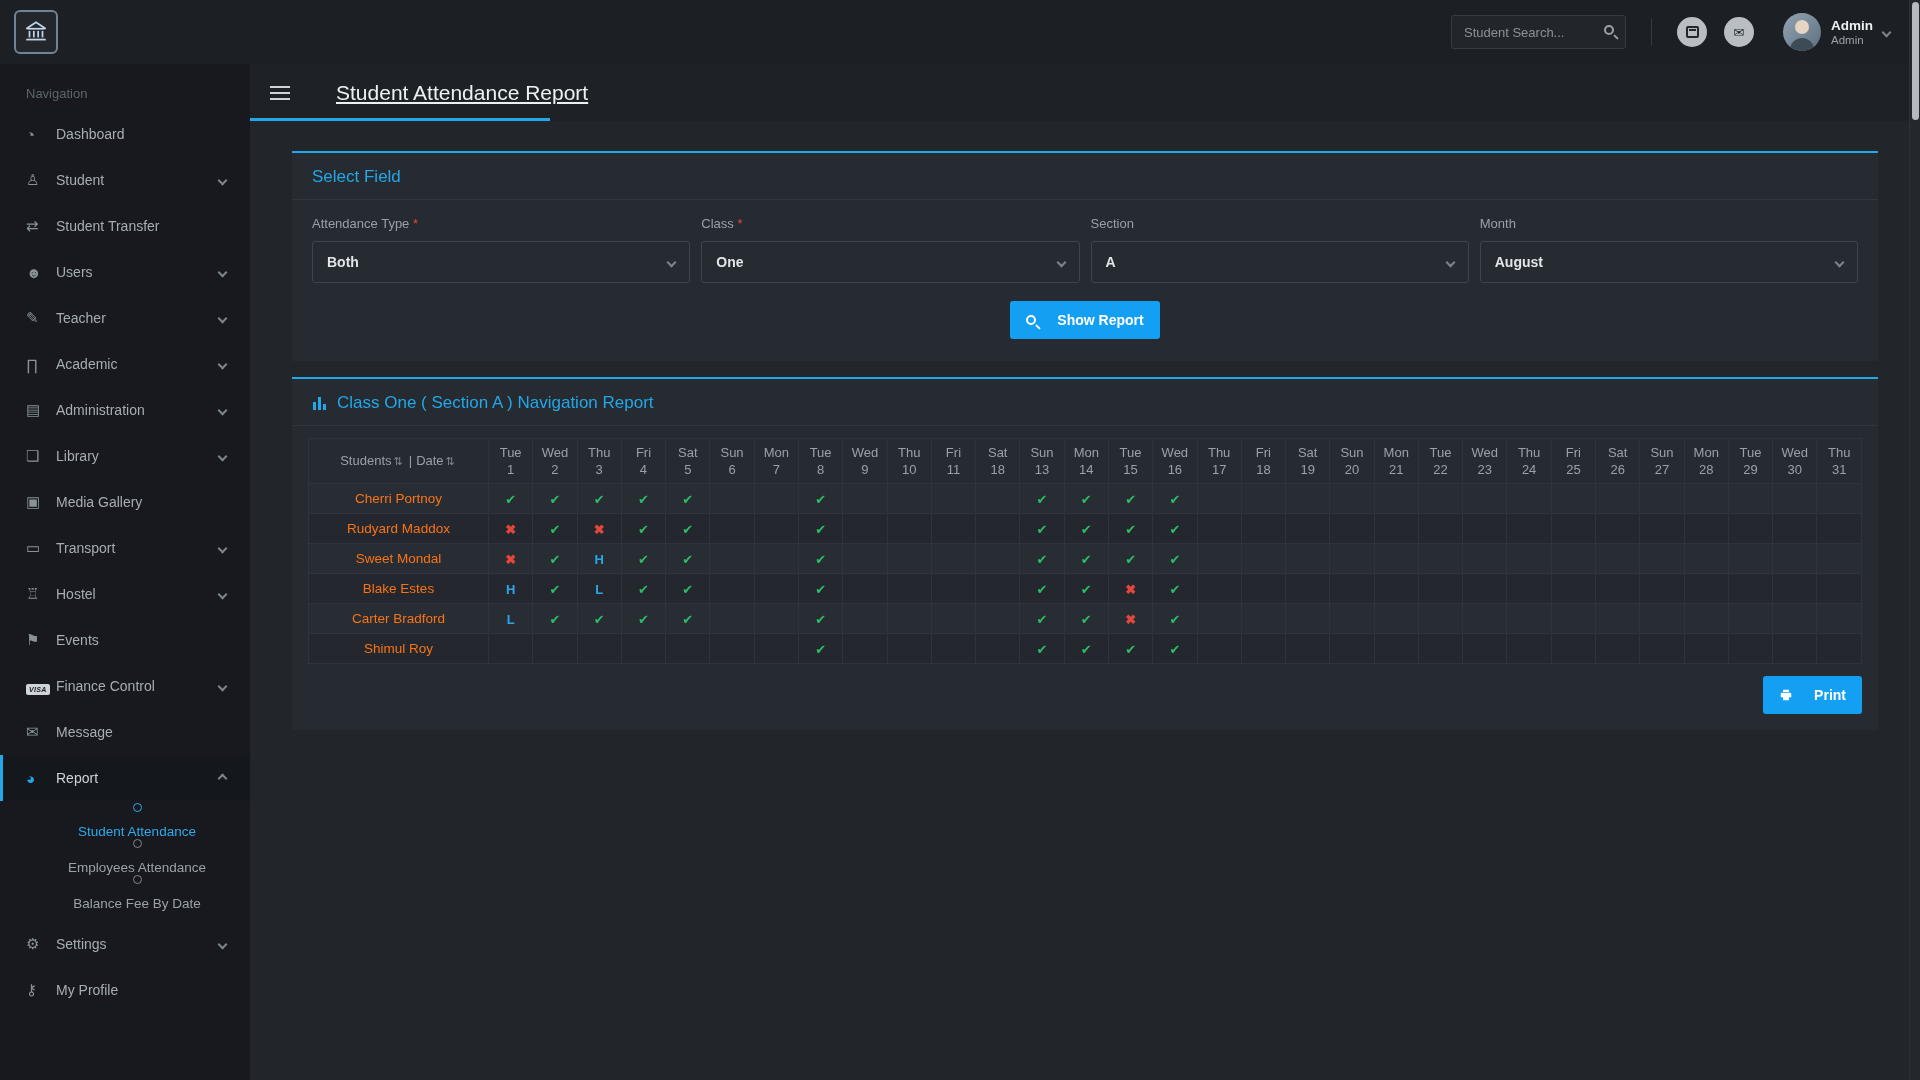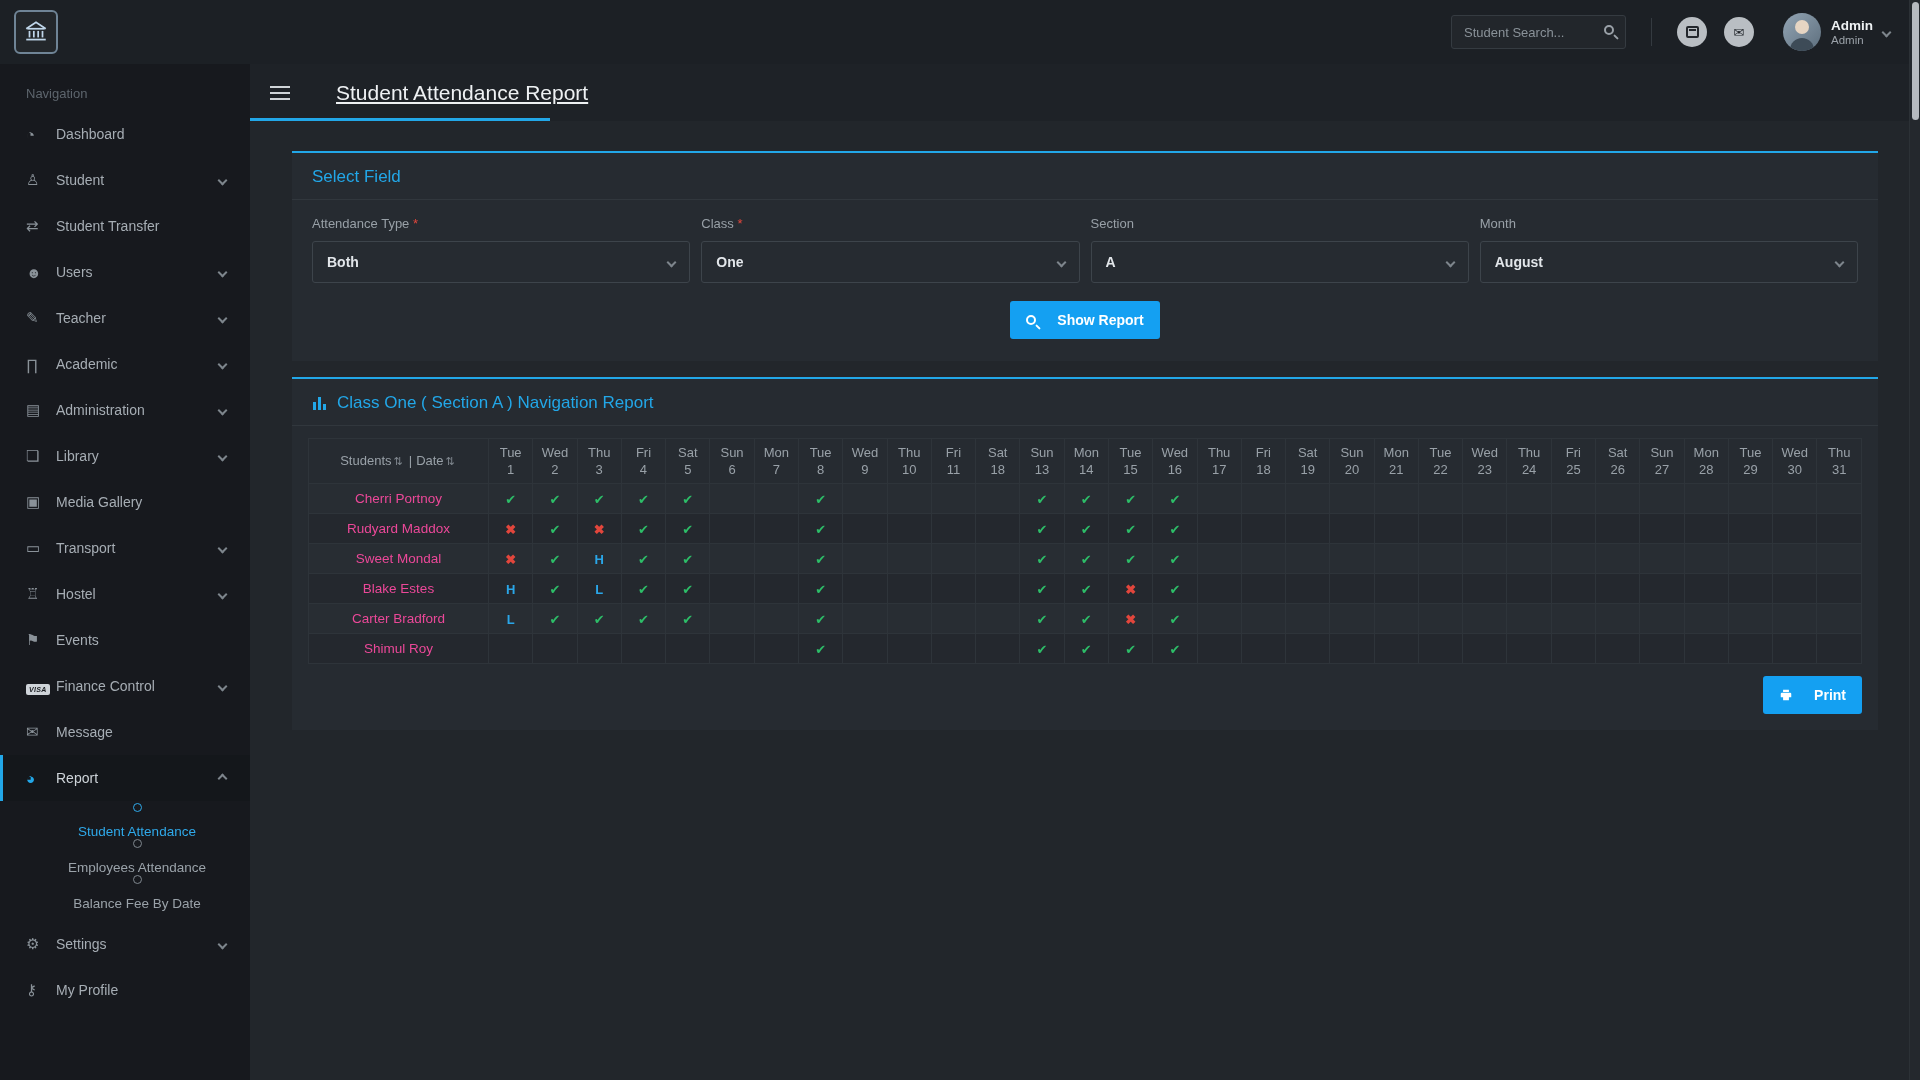--- a/index.html
+++ b/index.html
@@ -79,21 +79,21 @@
   .btn-primary{background:var(--btn);color:#fff;border:none;border-radius:3px;height:38px;padding:0 16px;
     font-size:14px;font-weight:600;display:inline-flex;align-items:center;gap:21px;cursor:pointer;font-family:inherit;}
   
   .table-body{padding:12px 16px 4px;}
   .att-table{width:100%;border-collapse:collapse;table-layout:fixed;}
   .att-table th,.att-table td{border:1px solid #2e343a;}
   .att-table thead th{color:#99a1a8;font-size:13px;font-weight:400;padding:5px 0;line-height:17px;background:#262b31;}
   .att-table tbody tr:nth-child(odd){background:#282d33;}
   .att-table tbody tr:nth-child(even){background:#24282e;}
   .att-table tbody td{height:30px;text-align:center;}
-  .name-cell{color:#ec4899;font-size:13.5px;}
+  .name-cell{color:#f97316;font-size:13.5px;}
   .sort-glyph{color:#7f878e;font-size:11px;margin:0 2px;}
   .mark-P{color:var(--present);font-size:13px;}
   .mark-A{color:var(--absent);font-size:13px;font-weight:bold;}
   .mark-H,.mark-L{color:var(--mark);font-size:13px;font-weight:bold;}
   .card-footer{display:flex;justify-content:flex-end;padding:8px 16px 16px;}
   
   .scrollbar{position:absolute;top:0;right:0;width:11px;height:1080px;background:#24282d;
     border-left:1px solid #2c3136;z-index:9;}
   .scroll-thumb{width:7px;margin:2px;height:118px;background:#b6babf;border-radius:4px;cursor:grab;}
 </style>

